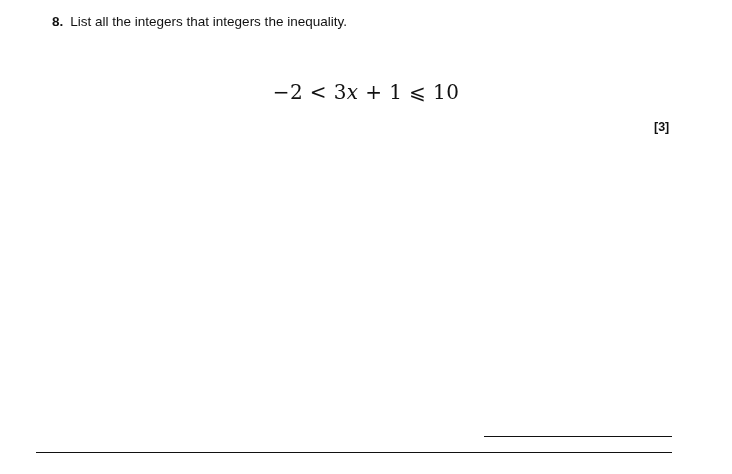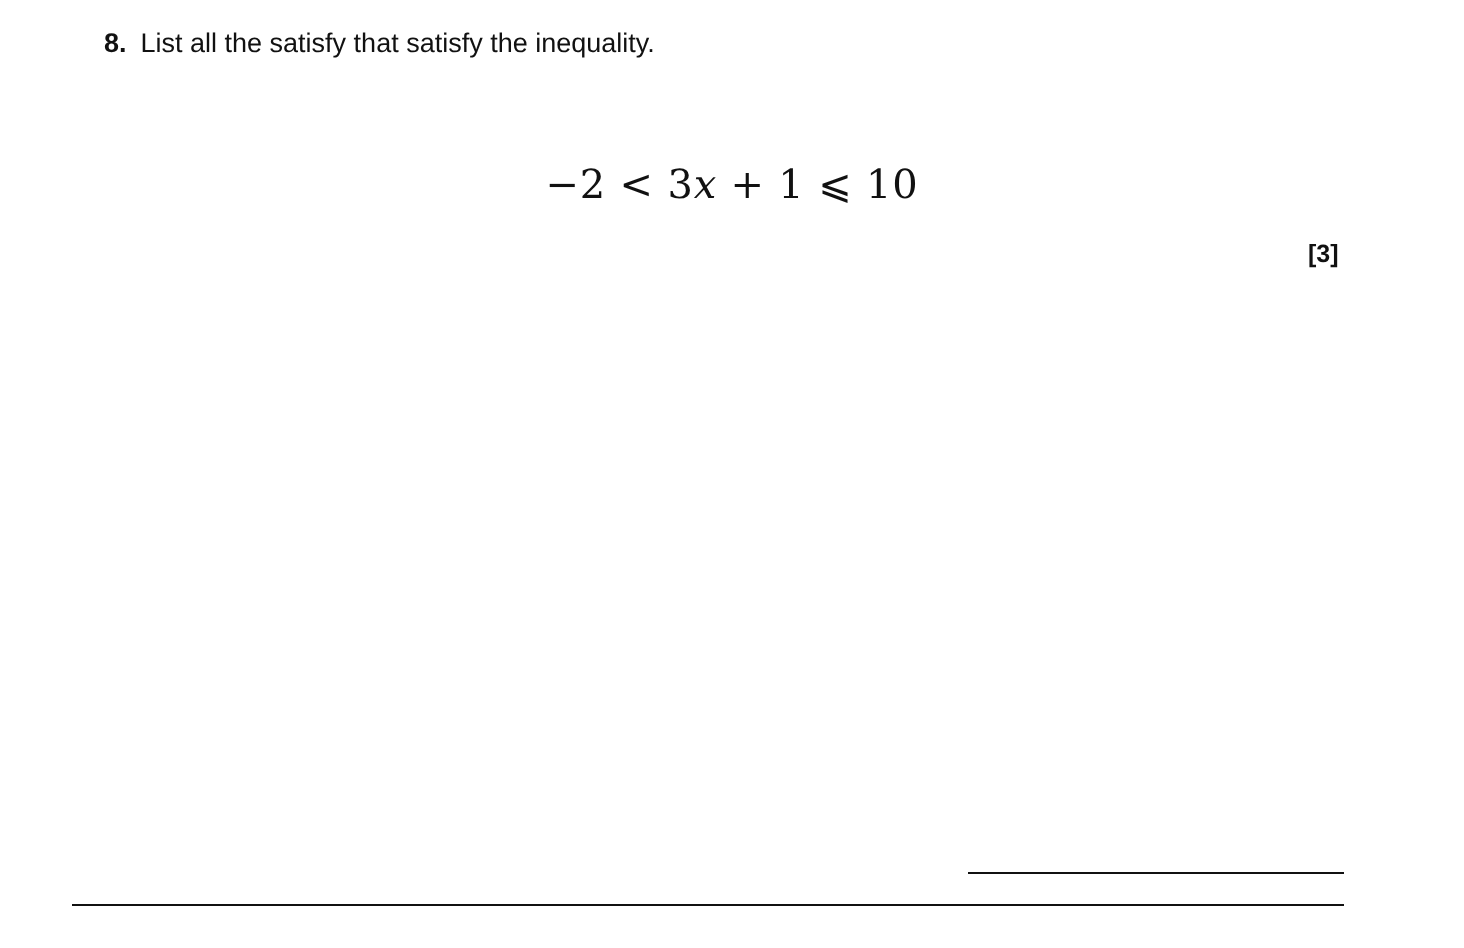--- a/index.html
+++ b/index.html
@@ -77,21 +77,21 @@
     border-top: 1.1px solid #111111;
   }
 </style>
 </head>
 <body>
 
 <div class="page">
 
   <div class="question-row">
     <span class="q-number">8.</span>
-    <span class="q-text">List all the satisfy that satisfy the inequality.</span>
+    <span class="q-text">List all the integers that integers the inequality.</span>
   </div>
 
   <div class="equation">
     <span>−2 &lt;</span>
     <span>3</span><span class="ital">x</span>
     <span>+ 1</span>
     <span>⩽</span>
     <span>10</span>
   </div>
 

